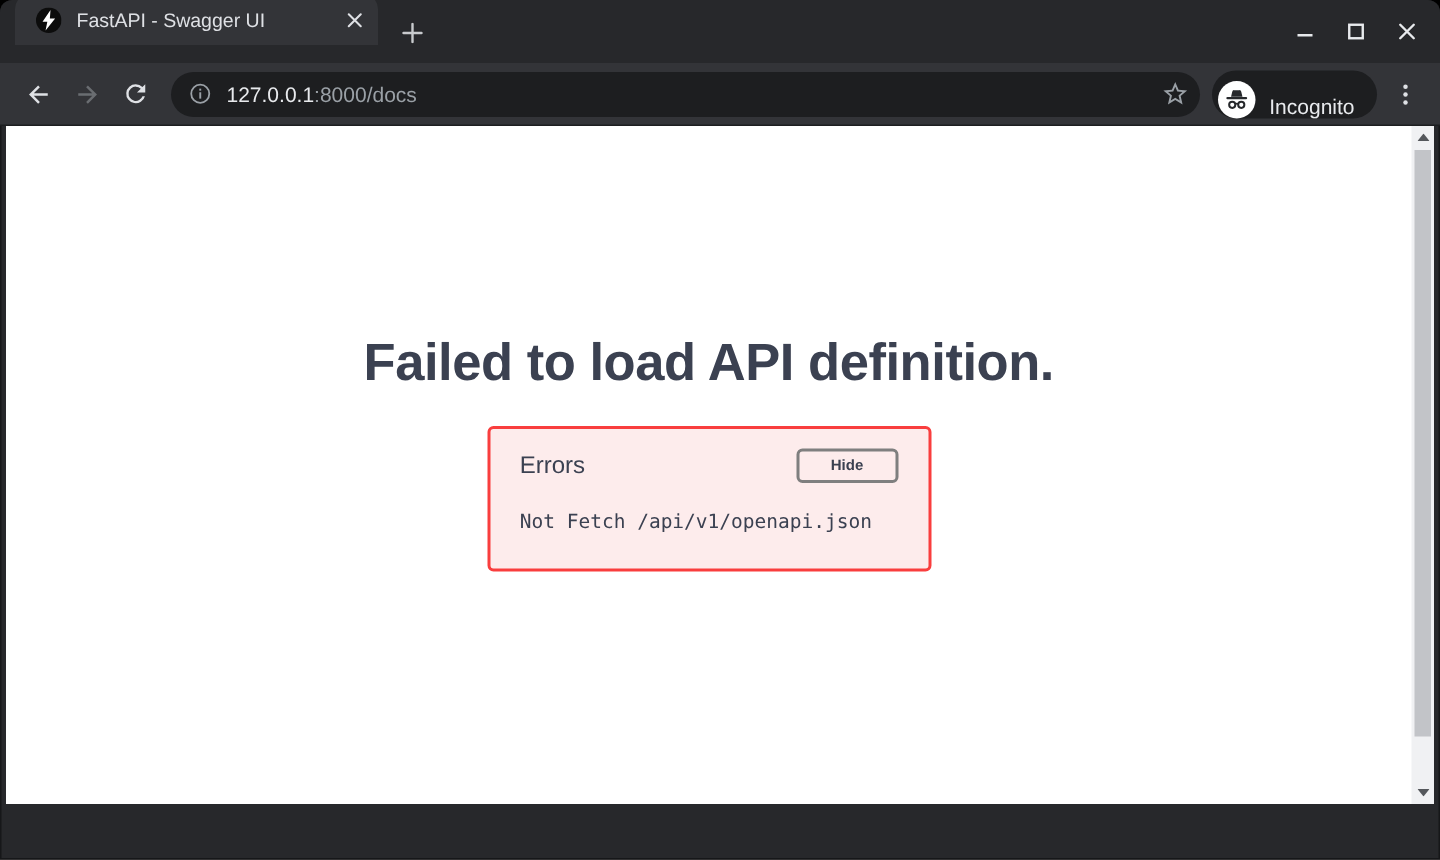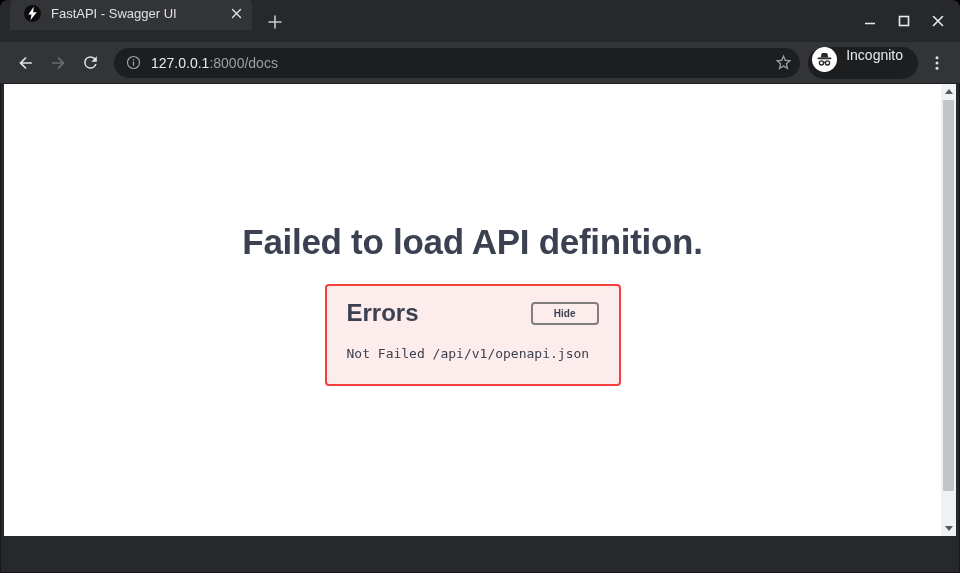--- a/index.html
+++ b/index.html
@@ -36,39 +36,39 @@
   .urlbar {
     flex:1; min-width:0; height:30px; margin:14px 8px; background:#1d1e20; border-radius:15px;
     display:flex; align-items:center; padding:0 4px 0 11px; cursor:text;
   }
   .url-text { flex:1; margin-left:9px; font-size:14px; white-space:nowrap; overflow:hidden; }
   .url-host { color:#e8eaed; }
   .url-rest { color:#9aa0a6; }
   .star-btn { width:26px; height:26px; flex:0 0 auto; }
   .incognito-badge {
     height:32px; background:#1d1e20; border-radius:16px;
-    display:flex; align-items:flex-start; gap:9px; padding:0 15px 0 4px; flex:0 0 auto;
+    display:flex; align-items:flex-end; gap:9px; padding:0 15px 0 4px; flex:0 0 auto;
   }
   .incognito-avatar { width:25px; height:25px; border-radius:50%; background:#fff;
     display:flex; align-items:center; justify-content:center; }
   .incognito-label { color:#e8eaed; font-size:14px; }
   .menu-btn { width:30px; height:40px; margin-left:4px; flex:0 0 auto; }
 
   
   .page-area { position:relative; height:452px; margin:0 4px 16px; background:#fff; overflow:hidden; }
   .page-content { height:100%; padding:138px 40px 0 25px; text-align:center; }
   .fail-heading { font-size:35px; font-weight:700; color:#3b4151; letter-spacing:-0.3px; }
 
   .errors-wrapper {
     width:296px; margin:22px auto 0; text-align:left;
     background:#fdecec; border:2px solid #f93e3e; border-radius:4px;
     padding:13px 20px 22px;
   }
   .errors-header { display:flex; justify-content:space-between; align-items:center; }
-  .errors-title { font-size:24px; font-weight:700; color:#3b4151; }
+  .errors-title { font-size:16px; font-weight:400; color:#3b4151; }
   .hide-btn {
     font-family:"Liberation Sans", sans-serif; font-size:10px; font-weight:700; color:#3b4151;
     background:transparent; border:2px solid #7f7f7f; border-radius:4px;
     padding:4px 21px; cursor:pointer;
   }
   .error-item { margin-top:19px; font-family:"DejaVu Sans Mono", monospace; font-size:13px; line-height:16px; color:#3b4151; }
   .error-type { font-weight:700; }
 
   
   .scrollbar { position:absolute; top:0; right:0; bottom:0; width:15px; background:#f0f1f3; }
@@ -174,21 +174,21 @@
   <div class="page-area">
     <div class="page-content">
       <h1 class="fail-heading">Failed to load API definition.</h1>
 
       <div class="errors-wrapper">
         <div class="errors-header">
           <span class="errors-title">Errors</span>
           <button class="hide-btn">Hide</button>
         </div>
         <div class="error-item">
-          <div class="error-message">Not Failed /api/v1/openapi.json</div>
+          <div class="error-message">Not Fetch /api/v1/openapi.json</div>
         </div>
       </div>
     </div>
 
     <div class="scrollbar">
       <div class="sb-btn sb-up">
         <svg width="8" height="5" viewBox="0 0 8 5">
             <path d="M4 0 L8 5 H0 Z" fill="#55585c"></path>
           </svg>
       </div>

